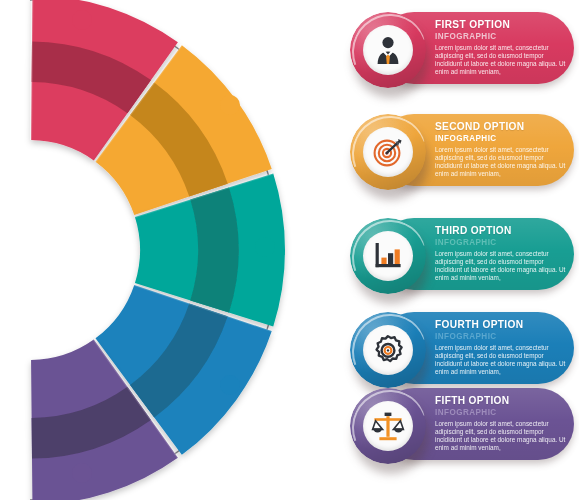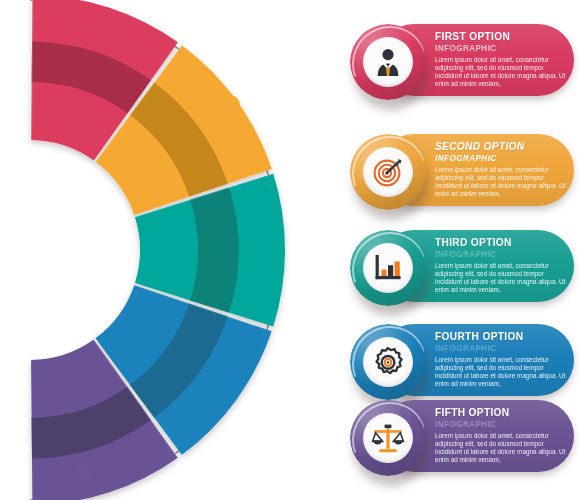--- a/index.html
+++ b/index.html
@@ -10,21 +10,21 @@
     overflow:hidden;
     position:relative;
   }
   #stage{position:absolute;left:0;top:0;width:579px;height:500px;overflow:hidden;}
 
   
   #donut-wrap{position:absolute;left:0;top:0;width:330px;height:500px;}
   #donut-svg{position:absolute;left:0;top:0;}
 
   
-  #cards{position:absolute;left:330px;top:0;width:249px;height:380px;margin-top:12px;}
+  #cards{position:absolute;left:330px;top:0;width:249px;height:380px;}
   .card{
     position:absolute;left:0;width:249px;height:95px;
   }
   .pill{
     position:absolute;left:48px;top:12px;
     width:196px;height:72px;
     border-radius:36px;
     box-shadow:0 4px 7px rgba(90,70,70,0.30);
   }
   .pill-gloss{
@@ -188,21 +188,21 @@
     </svg>
         </div>
       </div>
 
       <div class="txt">
         <div class="t-title">FIRST OPTION</div>
         <div class="t-sub" style="color:#F0C2CF;">INFOGRAPHIC</div>
         <div class="t-body">Lorem ipsum dolor sit amet, consectetur adipiscing elit, sed do eiusmod tempor incididunt ut labore et dolore magna aliqua. Ut enim ad minim veniam,</div>
       </div>
     </div>
-      <div class="card" style="top: 110px; font-style: italic;">
+      <div class="card" style="top: 102px;">
       <div class="pill" style="background:#EFA63C;">
         <div class="pill-gloss"></div>
       </div>
 
       <div class="badge-shadow"></div>
 
       <div class="badge">
         <div class="badge-ring" style="background:#EFA63C;"></div>
         <div class="badge-sheen"></div>
         <div class="badge-arc"></div>

